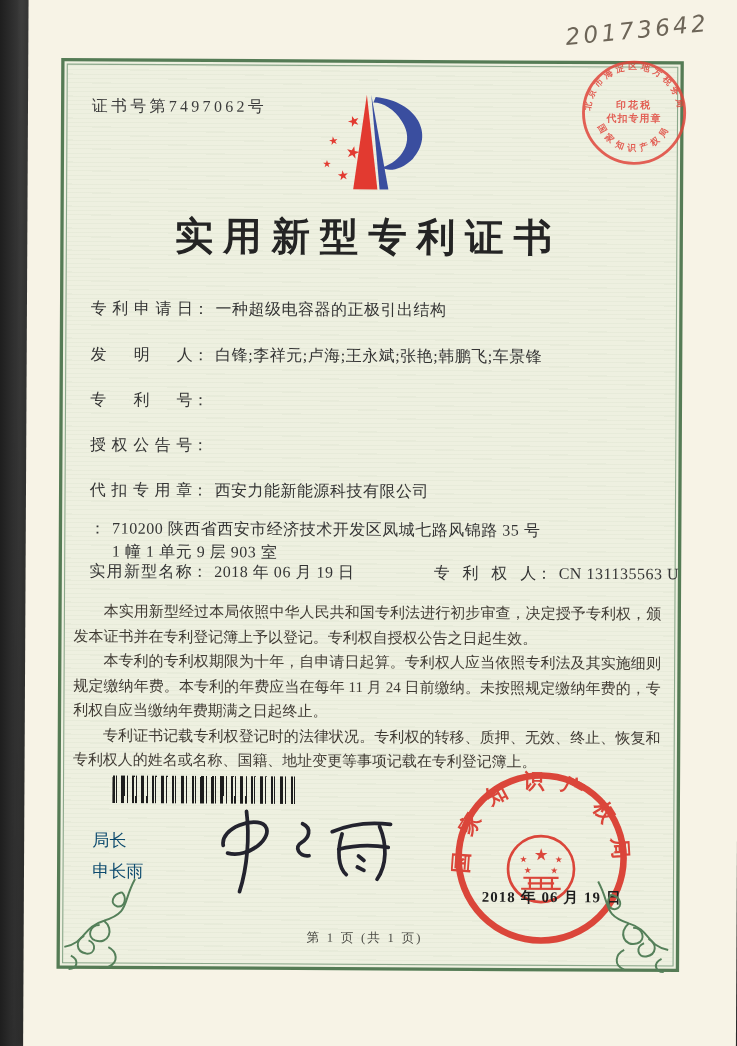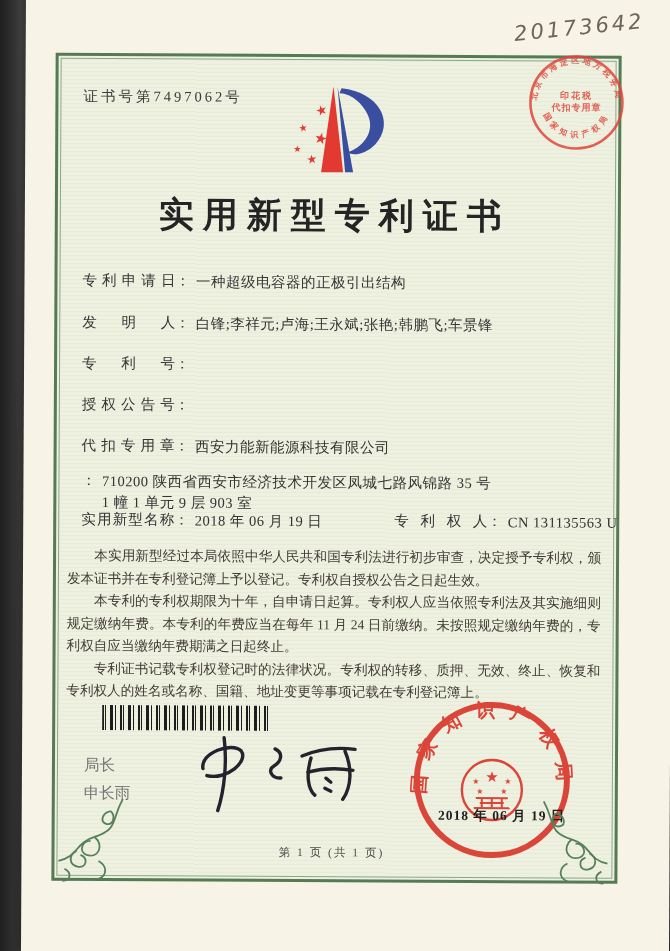--- a/index.html
+++ b/index.html
@@ -21,21 +21,21 @@
   .tax-stamp{position:absolute;left:500px;top:56px;opacity:0.85;}
   .field-row{position:absolute;left:58px;display:flex;font-size:14.5px;color:#343434;}
   .field-label{width:93px;text-align:justify;text-align-last:justify;flex:none;}
   .field-colon{flex:none;margin-right:6px;}
   .field-value{max-width:392px;line-height:21px;letter-spacing:0.5px;}
   .pair2{margin-left:72px;display:flex;}
   .paragraphs{position:absolute;left:44px;top:552px;width:534px;}
   .para{font-size:13.6px;line-height:22.5px;color:#403b34;text-align:justify;text-indent:2em;margin:0;}
   .barcode{position:absolute;left:80px;top:712px;width:168px;height:25px;
     background:repeating-linear-gradient(90deg,#1d1d1d 0 2px,transparent 2px 3px,#1d1d1d 3px 4px,transparent 4px 8px,#1d1d1d 8px 11px,transparent 11px 13px,#1d1d1d 13px 14px,transparent 14px 18px);}
-  .officer{position:absolute;left:62px;top:758px;font-size:15.5px;color:#737373;line-height:28px;}
+  .officer{position:absolute;left:62px;top:758px;font-size:15.5px;color:#0c4a6e;line-height:28px;}
   .signature{position:absolute;left:165px;top:733px;}
   .seal{position:absolute;left:388px;top:703px;opacity:0.9;}
   .seal-date{position:absolute;left:396px;top:812px;width:168px;text-align:center;font-size:13.5px;
     font-weight:bold;color:#1e1e1e;letter-spacing:1px;}
   .footer{position:absolute;left:30px;top:851px;width:560px;text-align:center;font-size:11.5px;color:#4a4a44;letter-spacing:2px;}
   .ornament{position:absolute;}
   .orn-left{left:27px;top:802px;}
   .orn-right{left:508px;top:802px;transform:scaleX(-1);}
 </style>
 </head>

